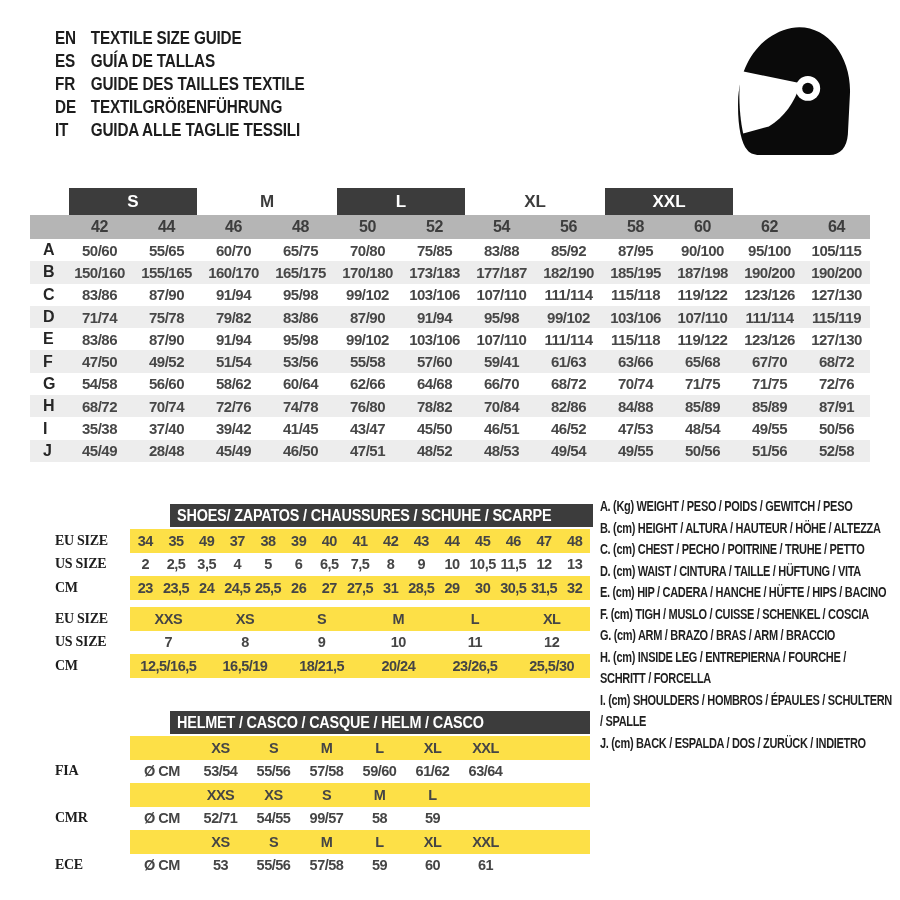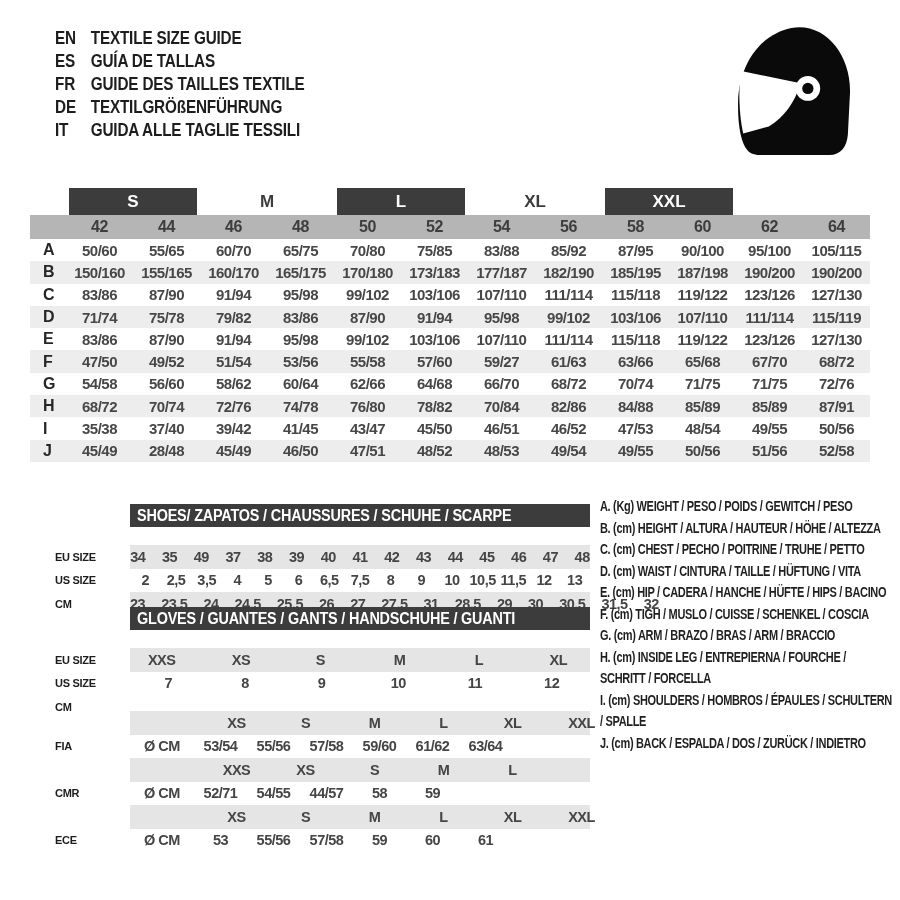--- a/index.html
+++ b/index.html
@@ -33,29 +33,29 @@
   .st-band { height:24px; background:#b5b5b5; align-items:center; }
   .st-band .st-cell { font-size:16px; color:#3d3d3d; }
   .st-row { height:22.3px; align-items:center; }
   .st-row.shaded { background:#ededed; }
   .st-letter { padding-left:13px; font-size:16px; color:#262626; }
   .st-cell { text-align:center; font-size:15px; letter-spacing:-0.5px; color:#474747; white-space:nowrap; }
 
   
   .sub-table { position:absolute; left:55px; width:535px; }
   .sub-row { display:flex; height:23.5px; }
-  .header-row { height:23px; margin-bottom:18px; }
-  .sub-label { width:75px; flex:0 0 75px; display:flex; align-items:center; font-size:11px; letter-spacing:-0.3px; color:#1d1d1d; }
+  .header-row { height:23px; margin-bottom:2px;gap:40px; }
+  .sub-label { width:75px; flex:0 0 75px; display:flex; align-items:center; font-size:14px; letter-spacing:-0.3px; color:#1d1d1d;font-family:Liberation Serif, serif; }
   .sub-header {
     width:460px; background:#3c3c3c; color:#fff; display:flex; align-items:center;
     padding-left:7px; box-sizing:border-box; font-size:16px;
   }
   .sub-header-text { display:inline-block; transform:scaleX(0.9); transform-origin:left center; white-space:nowrap; letter-spacing:-0.2px; }
   .sub-cells { width:460px; display:grid; align-items:center; }
-  .sub-cells.shaded { background:#e5e5e5;gap:16px; }
+  .sub-cells.shaded { background:#fde047; }
   .shoes  .sub-cells { grid-template-columns:repeat(15,1fr); }
   .gloves .sub-cells { grid-template-columns:repeat(6,1fr); }
   .helmet-t .sub-cells { grid-template-columns:64px repeat(6,53px); }
   .sub-cell { text-align:center; font-size:14.5px; letter-spacing:-0.5px; color:#454545; white-space:nowrap; }
 
   
   .legend {
     position:absolute; left:600px; top:496px; width:372px;
     transform:scaleX(0.785); transform-origin:left top;
     font-size:14px; line-height:21.5px; letter-spacing:-0.4px; color:#1f1f1f;
@@ -199,21 +199,21 @@
           <div class="st-cell">127/130</div>
         </div>
         <div class="st-row shaded">
           <div class="st-letter">F</div>
           <div class="st-cell">47/50</div>
           <div class="st-cell">49/52</div>
           <div class="st-cell">51/54</div>
           <div class="st-cell">53/56</div>
           <div class="st-cell">55/58</div>
           <div class="st-cell">57/60</div>
-          <div class="st-cell">59/27</div>
+          <div class="st-cell">59/41</div>
           <div class="st-cell">61/63</div>
           <div class="st-cell">63/66</div>
           <div class="st-cell">65/68</div>
           <div class="st-cell">67/70</div>
           <div class="st-cell">68/72</div>
         </div>
         <div class="st-row">
           <div class="st-letter">G</div>
           <div class="st-cell">54/58</div>
           <div class="st-cell">56/60</div>
@@ -341,26 +341,20 @@
             <div class="sub-cell">30</div>
             <div class="sub-cell">30,5</div>
             <div class="sub-cell">31,5</div>
             <div class="sub-cell">32</div>
           </div>
         </div>
       </div>
   </div>
 
   <div class="sub-table gloves" style="top:607px;">
-    <div class="sub-row header-row">
-      <div class="sub-label"></div>
-      <div class="sub-header">
-        <span class="sub-header-text">GLOVES / GUANTES / GANTS / HANDSCHUHE / GUANTI</span>
-      </div>
-    </div>
     <div id="gloves-rows">
         <div class="sub-row">
           <div class="sub-label">EU SIZE</div>
           <div class="sub-cells shaded">
             <div class="sub-cell">XXS</div>
             <div class="sub-cell">XS</div>
             <div class="sub-cell">S</div>
             <div class="sub-cell">M</div>
             <div class="sub-cell">L</div>
             <div class="sub-cell">XL</div>
@@ -372,25 +366,39 @@
             <div class="sub-cell">7</div>
             <div class="sub-cell">8</div>
             <div class="sub-cell">9</div>
             <div class="sub-cell">10</div>
             <div class="sub-cell">11</div>
             <div class="sub-cell">12</div>
           </div>
         </div>
         <div class="sub-row">
           <div class="sub-label">CM</div>
+          <div class="sub-cells shaded">
+            <div class="sub-cell">12,5/16,5</div>
+            <div class="sub-cell">16,5/19</div>
+            <div class="sub-cell">18/21,5</div>
+            <div class="sub-cell">20/24</div>
+            <div class="sub-cell">23/26,5</div>
+            <div class="sub-cell">25,5/30</div>
+          </div>
         </div>
       </div>
   </div>
 
   <div class="sub-table helmet-t" style="top:711px;">
+    <div class="sub-row header-row">
+      <div class="sub-label"></div>
+      <div class="sub-header">
+        <span class="sub-header-text">HELMET / CASCO / CASQUE / HELM / CASCO</span>
+      </div>
+    </div>
     <div id="helmet-rows">
         <div class="sub-row">
           <div class="sub-label"></div>
           <div class="sub-cells shaded">
             <div class="sub-cell"></div>
             <div class="sub-cell">XS</div>
             <div class="sub-cell">S</div>
             <div class="sub-cell">M</div>
             <div class="sub-cell">L</div>
             <div class="sub-cell">XL</div>
@@ -420,21 +428,21 @@
             <div class="sub-cell">L</div>
             <div class="sub-cell"></div>
           </div>
         </div>
         <div class="sub-row">
           <div class="sub-label">CMR</div>
           <div class="sub-cells">
             <div class="sub-cell">Ø CM</div>
             <div class="sub-cell">52/71</div>
             <div class="sub-cell">54/55</div>
-            <div class="sub-cell">44/57</div>
+            <div class="sub-cell">99/57</div>
             <div class="sub-cell">58</div>
             <div class="sub-cell">59</div>
             <div class="sub-cell"></div>
           </div>
         </div>
         <div class="sub-row">
           <div class="sub-label"></div>
           <div class="sub-cells shaded">
             <div class="sub-cell"></div>
             <div class="sub-cell">XS</div>

